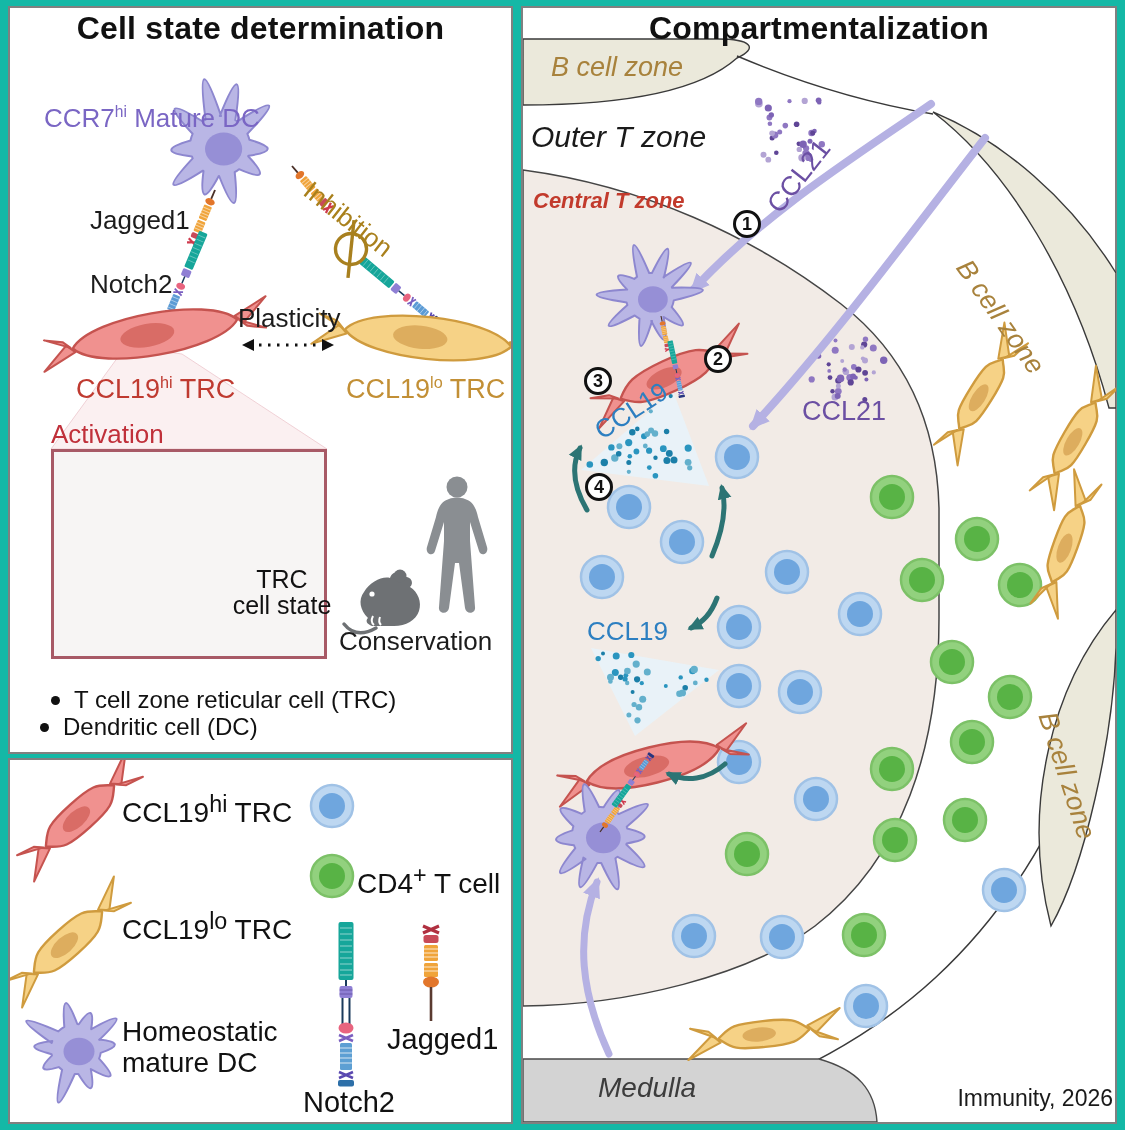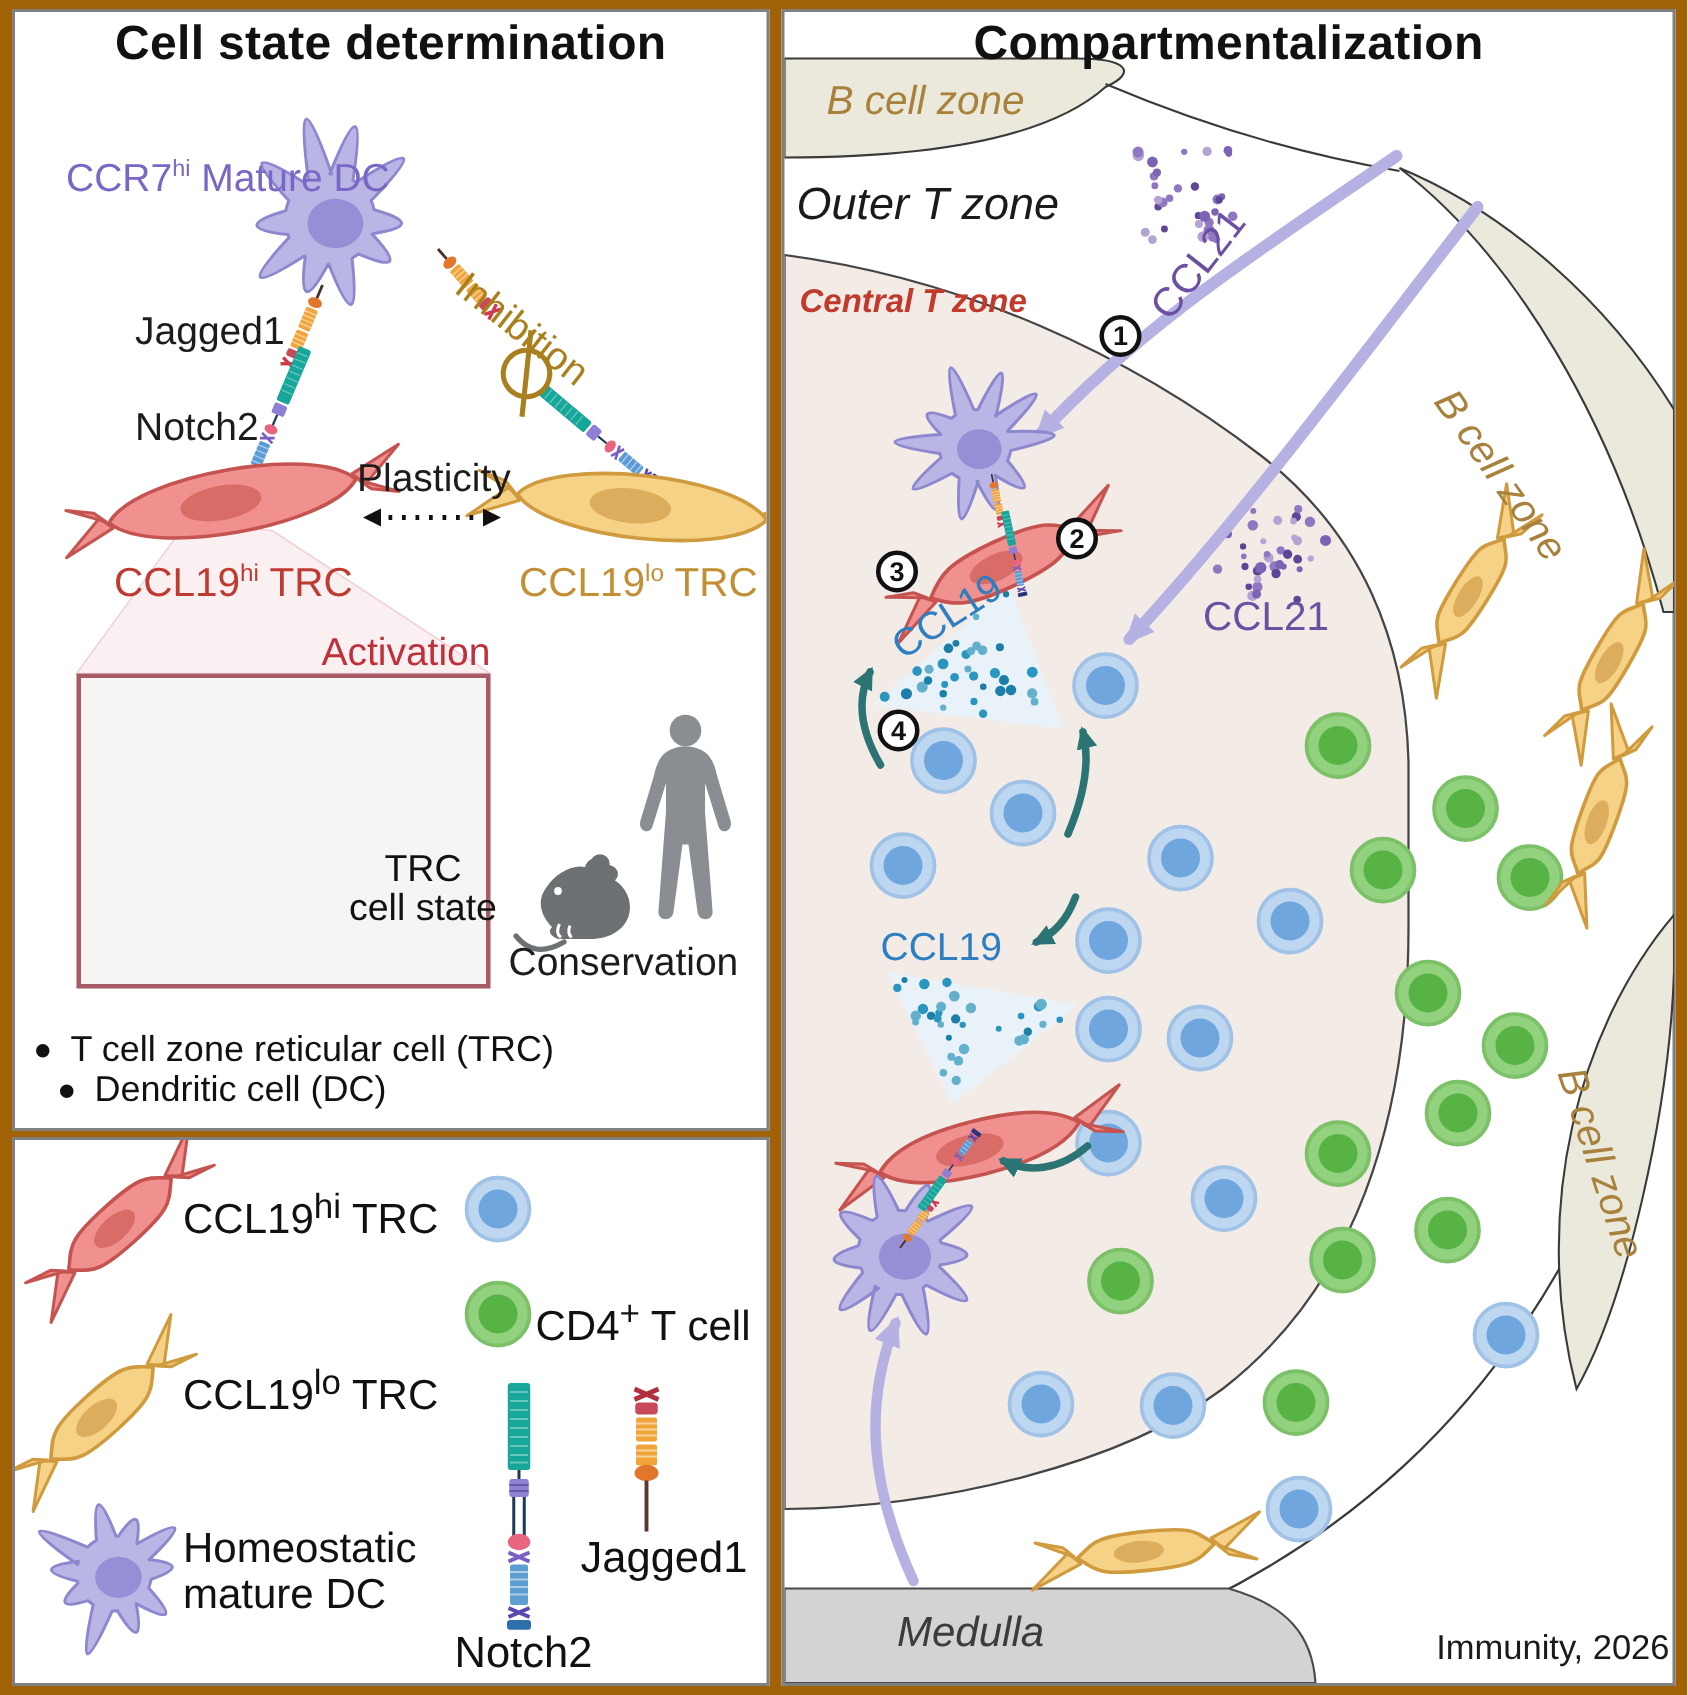--- a/index.html
+++ b/index.html
@@ -1,32 +1,32 @@
 <!DOCTYPE html>
 <html><head>
 <meta charset="utf-8">
 <style>
   html,body{margin:0;padding:0;background:#fff;}
-  #stage{position:relative;width:1125px;height:1130px;background:#a16207;
+  #stage{position:relative;width:1125px;height:1130px;background:#14b8a6;
          font-family:"Liberation Sans",sans-serif;overflow:hidden;}
   .panel{position:absolute;background:#fff;border:2px solid #808080;box-sizing:border-box;}
   #p-left-top{left:8px;top:6px;width:505px;height:748px;}
   #p-left-bot{left:8px;top:758px;width:505px;height:366px;}
   #p-right{left:521px;top:6px;width:596px;height:1118px;}
   .abs{position:absolute;}
   svg.layer{position:absolute;left:0;top:0;pointer-events:none;}
   .ptitle{position:absolute;left:0;top:2px;width:100%;text-align:center;
           font-size:32px;font-weight:bold;color:#111;letter-spacing:.2px;}
   .lbl{position:absolute;font-size:26px;color:#1c1c1c;white-space:nowrap;line-height:1.08;}
   .lbl sup{font-size:0.60em;vertical-align:super;}
   .purple{color:#7a66c4;}
   .redtxt{color:#bf3a30;}
   .goldtxt{color:#c28f35;}
   .inhib{color:#a9801c;transform:rotate(38deg);transform-origin:0 0;font-size:26px;}
-  .act-title{color:#c0303a;text-align:right;}
+  .act-title{color:#c0303a;text-align:left;}
   .actbox{position:absolute;left:41px;top:441px;width:276px;height:210px;
           border:3px solid #a85a66;background:#f7f5f4;box-sizing:border-box;}
   .trcstate{position:absolute;left:212px;top:558px;width:120px;text-align:center;
             font-size:25px;color:#111;line-height:1.04;}
   .bullet-row{position:absolute;font-size:24px;color:#111;display:flex;align-items:center;gap:14px;}
   .bullet-dot{width:9px;height:9px;border-radius:50%;background:#111;flex:0 0 auto;}
   .leg-lbl{position:absolute;font-size:28px;color:#111;white-space:nowrap;}
   .leg-big{font-size:29px;}
   .zone{position:absolute;font-style:italic;white-space:nowrap;}
   .z-bcell{color:#a8823c;font-size:27px;}
@@ -213,21 +213,21 @@
     <div class="lbl goldtxt abs" style="left:336px;top:366px;font-size:27px;"><span>CCL19</span><sup>lo</sup><span> TRC</span></div>
 
     <div class="actbox"></div>
     <div class="lbl act-title abs" style="left:41px;top:412px;width:276px;">Activation</div>
     <div class="trcstate">
       <div>TRC</div>
       <div>cell state</div>
     </div>
     <div class="lbl abs" style="left:329px;top:619px;">Conservation</div>
 
-    <div class="bullet-row" style="left:14px;top:678px;">
+    <div class="bullet-row" style="left:41px;top:678px;">
       <span class="bullet-dot"></span>
       <span>T cell zone reticular cell (TRC)</span>
     </div>
     <div class="bullet-row" style="left:30px;top:705px;">
       <span class="bullet-dot"></span>
       <span>Dendritic cell (DC)</span>
     </div>
   </section>
 
   <section class="panel" id="p-left-bot">

